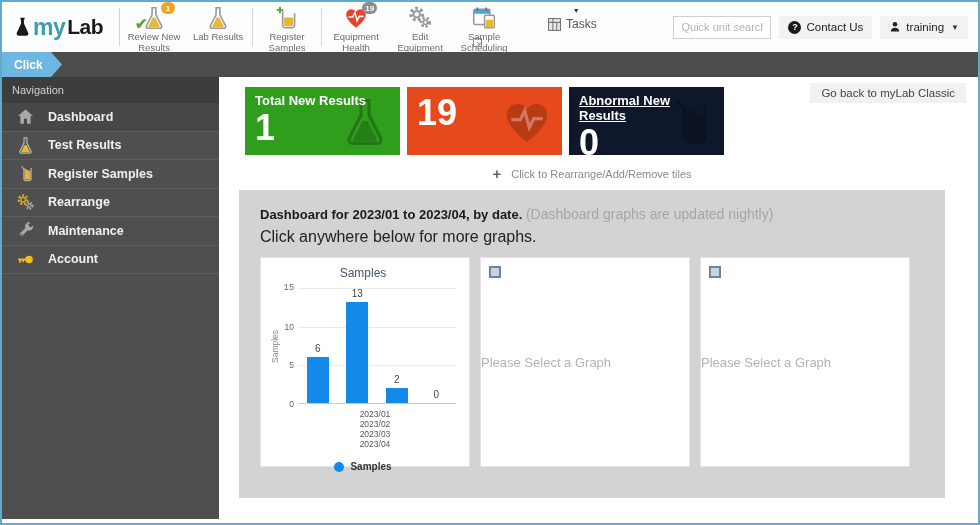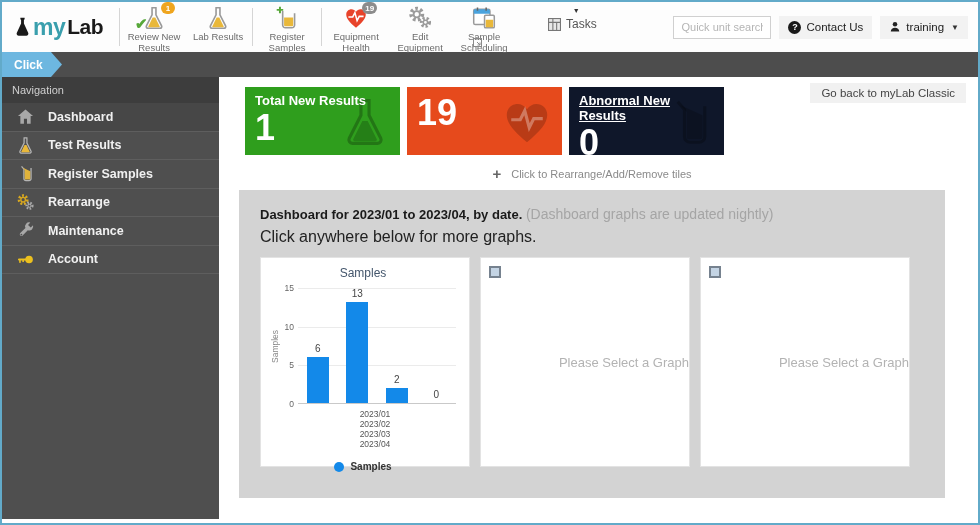--- a/index.html
+++ b/index.html
@@ -65,21 +65,21 @@
   .rearrange-plus { font-size:15px; font-weight:bold; color:#666; }
   .rearrange-text { font-size:11px; color:#8a8a8a; }
 
   .dash-panel { width:706px; height:308px; background:#d3d3d3; margin:8px 0 0 20px; padding:16px 0 0 21px; cursor:pointer; }
   .dash-heading { font-size:13px; }
   .dash-heading-bold { font-weight:bold; color:#1a1a1a; }
   .dash-heading-note { font-size:14px; color:#a5a5a5; }
   .dash-sub { font-size:16px; color:#222; margin-top:6px; }
   .cards-row { display:flex; gap:10px; margin-top:11px; }
   .card { width:210px; height:210px; background:#fff; border:1px solid #e3e3e3; position:relative; }
-  .placeholder-card { display:flex; align-items:center; justify-content:flex-end; cursor:pointer; }
+  .placeholder-card { display:flex; align-items:center; justify-content:flex-start; cursor:pointer; }
   .placeholder-text { font-size:13px; color:#b3b3b3; }
   .card-checkbox { position:absolute; left:8px; top:8px; width:12px; height:12px; border:2px solid #76828f; background:#c4d4e4; cursor:pointer; }
 
   
   .chart-card { padding:8px 10px 0 6px; cursor:pointer; }
   .chart-title { text-align:center; font-size:12px; color:#44566c; margin-bottom:8px; }
   .chart-body { display:flex; margin-left:2px; }
   .ylabel { writing-mode:vertical-rl; transform:rotate(180deg); font-size:8.5px; color:#888; height:116px;
             display:flex; align-items:center; justify-content:center; width:12px; }
   .yticks { position:relative; width:17px; height:116px; }
@@ -337,21 +337,21 @@
       <div class="cards-row">
 
         <div class="card chart-card">
           <div class="chart-title">Samples</div>
           <div class="chart-body">
             <div class="ylabel">Samples</div>
             <div class="yticks">
                 <div class="ytick" style="top: 111px;">0</div>
                 <div class="ytick" style="top: 72.3333px;">5</div>
                 <div class="ytick" style="top: 33.6667px;">10</div>
-                <div class="ytick" style="top: -5px;">15</div>
+                <div class="ytick" style="top: -5px; font-family: Liberation Mono, monospace;">15</div>
               </div>
             <div class="plot">
                 <div class="gridline" style="top: 77.3333px;"></div>
                 <div class="gridline" style="top: 38.6667px;"></div>
                 <div class="gridline" style="top: 0px;"></div>
                 <div class="bar" style="left: 8.75px; width: 22px; height: 46.4px; background: rgb(19, 137, 233);"></div>
                 <div class="bar-label" style="left: 0px; width: 39.5px; bottom: 49.4px;">6</div>
                 <div class="bar" style="left: 48.25px; width: 22px; height: 100.533px; background: rgb(19, 137, 233);"></div>
                 <div class="bar-label" style="left: 39.5px; width: 39.5px; bottom: 103.533px;">13</div>
                 <div class="bar" style="left: 87.75px; width: 22px; height: 15.4667px; background: rgb(19, 137, 233);"></div>

